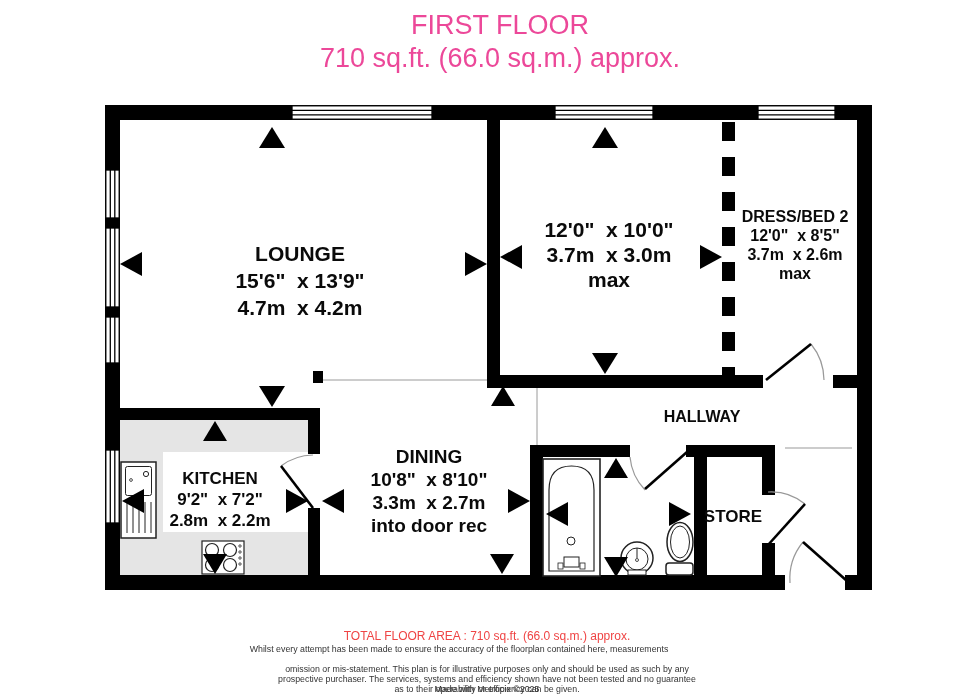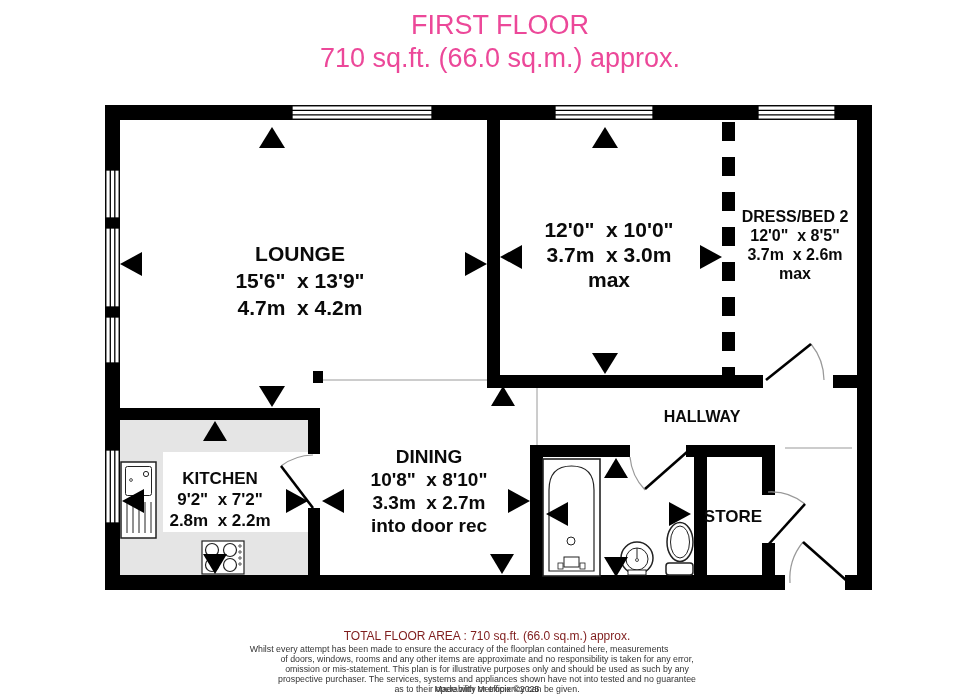--- a/index.html
+++ b/index.html
@@ -10,21 +10,21 @@
   .title{font-size:27px;line-height:33px;font-weight:400;color:#ec4899;white-space:nowrap;}
   .room{font-weight:700;color:#0a0a0a;}
   .room div{white-space:pre;}
   .lounge{font-size:21px;line-height:27px;}
   .bed1{font-size:21px;line-height:25px;}
   .dress{font-size:16px;line-height:19px;}
   .kitchen{font-size:17px;line-height:21px;}
   .dining{font-size:19px;line-height:23px;}
   .hallway{font-size:16px;white-space:nowrap;}
   .store{font-size:17px;white-space:nowrap;}
-  .total{font-size:12px;line-height:14px;color:#7f1d1d;white-space:nowrap;transform:translate(-50%,0);}
+  .total{font-size:12px;line-height:14px;color:#ef4444;white-space:nowrap;transform:translate(-50%,0);}
   .disc{font-size:8.8px;line-height:9.9px;color:#333;transform:translate(-50%,0);white-space:nowrap;}
 </style>
 </head>
 <body>
 
 <div id="page">
 
   <svg id="plan-svg" width="980" height="695" viewBox="0 0 980 695">
 
     <g>
@@ -232,19 +232,18 @@
   <div class="abs room hallway" style="left:702px;top:417px;">
     <div>HALLWAY</div>
   </div>
 
   <div class="abs room store" style="left:733px;top:517px;">
     <div>STORE</div>
   </div>
 
   <div class="abs total" style="left:487px;top:629px;">TOTAL FLOOR AREA : 710 sq.ft. (66.0 sq.m.) approx.</div>
   <div class="abs disc" style="left:459px;top:645px;">Whilst every attempt has been made to ensure the accuracy of the floorplan contained here, measurements</div>
-  <div class="abs disc" style="left:487px;top:655px;">of doors, windows, rooms and any other items are approximate and no responsibility is taken for any error,</div>
   <div class="abs disc" style="left:487px;top:665px;">omission or mis-statement. This plan is for illustrative purposes only and should be used as such by any</div>
-  <div class="abs disc" style="left:487px;top:675px;">prospective purchaser. The services, systems and appliances shown have not into tested and no guarantee</div>
+  <div class="abs disc" style="left:487px;top:675px;">prospective purchaser. The services, systems and efficiency shown have not been tested and no guarantee</div>
   <div class="abs disc" style="left:487px;top:685px;text-align:right;">as to their operability or efficiency can be given.</div>
   <div class="abs disc" style="left:487px;top:695px;margin-top:-10px;">Made with Metropix ©2025</div>
 
 </div>
 
 </body></html>

